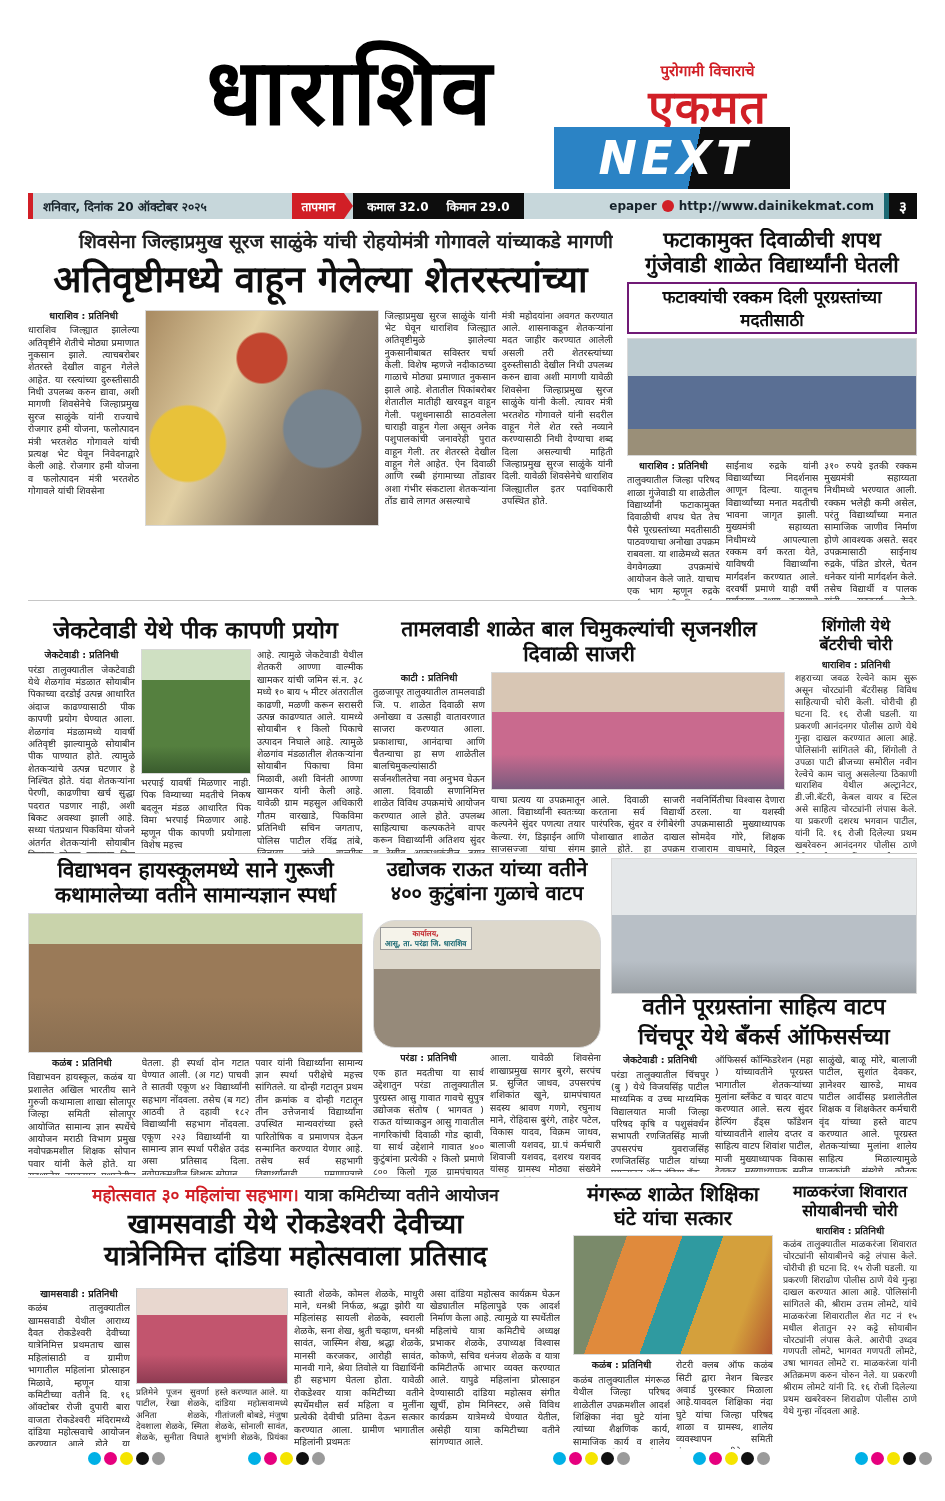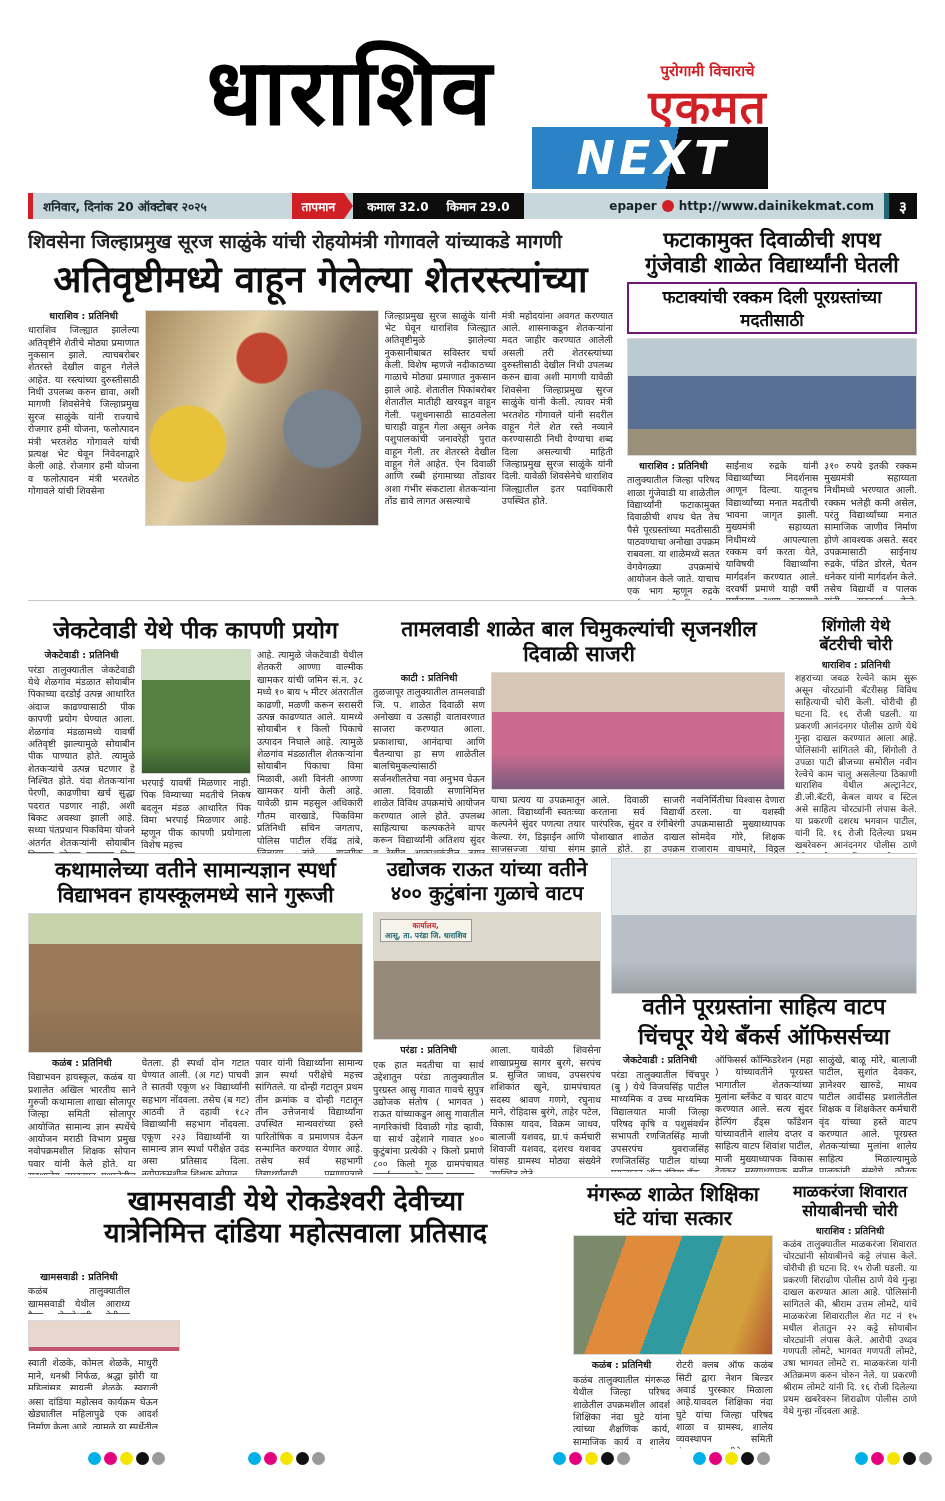--- a/index.html
+++ b/index.html
@@ -7,21 +7,21 @@
   .page { position:relative; width:945px; height:1501px; margin:0 auto; background:#ffffff; overflow:hidden; color:#1c1c1c; }
 
   
   .masthead { position:relative; height:193px; }
   .paper-title { position:absolute; left:150px; top:42px; width:400px; text-align:center;
     font-size:92px; font-weight:bold; color:#000000; line-height:1.1; letter-spacing:2px; }
   .tagline { position:absolute; left:610px; top:60px; width:195px; text-align:center;
     font-size:15px; font-weight:bold; color:#d11f26; }
   .brand { position:absolute; left:605px; top:74px; width:205px; text-align:center;
     font-size:46px; font-weight:bold; color:#d11f26; letter-spacing:1px; }
-  .next-logo { position:absolute; left:532px; top:127px; width:236px; height:62px;
+  .next-logo { position:absolute; left:554px; top:127px; width:236px; height:62px;
     background:linear-gradient(102deg,#2b83c5 59%,#0e0e0e 59%);
     display:flex; align-items:center; justify-content:center;
     color:#fff; font-weight:800; font-style:italic; font-size:46px; letter-spacing:4px;padding-left:6px; }
 
   
   .datebar { position:absolute; left:28px; top:193px; width:889px; height:26px;
     background:#c7d7db; display:flex; align-items:center; font-size:12px; font-weight:bold; }
   .datebar .redbar { width:5px; height:100%; background:#d11f26; }
   .datebar .date { margin-left:10px; color:#16222a; }
   .weather { display:flex; align-items:center; margin-left:auto; height:100%; }
@@ -32,21 +32,21 @@
   .rightgrp .epaper { font-size:12px; color:#16222a; }
   .epaper-dot { width:12px; height:12px; background:#d11f26; border-radius:50%; margin:0 5px; display:inline-block; }
   .rightgrp .url { font-size:12px; color:#16222a; margin-right:10px; }
   .tealbar { width:5px; height:100%; background:#1d6a74; }
   .pagenum { background:#0d0d0d; color:#fff; width:28px; height:100%; display:flex; align-items:center; justify-content:center; font-size:15px; }
 
   
   .content { position:absolute; left:28px; top:228px; width:889px; }
   .band { display:flex; overflow:hidden; }
   .band + .band { border-top:1px solid #c6c6c6; }
-  .kicker { text-align:left; font-size:19px; font-weight:bold; color:#222; }
+  .kicker { text-align:right; font-size:19px; font-weight:bold; color:#222; }
   .headline { text-align:center; font-weight:bold; color:#0f0f0f; line-height:1.18; }
   .dateline { text-align:center; font-weight:bold; font-size:9.5px; margin-bottom:2px; }
   .cols { display:flex; gap:6px; overflow:hidden; }
   .col { font-size:9.3px; line-height:1.33; text-align:justify; overflow:hidden; color:#1d1d1d; }
   .photo { border:1px solid #d8d8d8; overflow:hidden; position:relative; }
 
   
   .ph-meeting { background:
       radial-gradient(circle at 18% 62%, #e8c23a 0 16%, rgba(0,0,0,0) 17%),
       radial-gradient(circle at 76% 55%, #77848f 0 18%, rgba(0,0,0,0) 19%),
@@ -174,36 +174,36 @@
       <div style="width:122px; overflow:hidden;">
         <div class="headline" style="font-size:16px;">शिंगोली येथे</div>
         <div class="headline" style="font-size:16px;">बॅटरीची चोरी</div>
         <div class="dateline" style="margin-top:3px;">धाराशिव : प्रतिनिधी</div>
         <div class="col" style="width:100%; height:190px; font-size:9px;">शहराच्या जवळ रेल्वेने काम सुरू असून चोरट्यांनी बॅटरीसह विविध साहित्याची चोरी केली. चोरीची ही घटना दि. १६ रोजी घडली. या प्रकरणी आनंदनगर पोलीस ठाणे येथे गुन्हा दाखल करण्यात आला आहे. पोलिसांनी सांगितले की, शिंगोली ते उपळा पाटी ब्रीजच्या समोरील नवीन रेल्वेचे काम चालु असलेल्या ठिकाणी धाराशिव येथील अल्ट्रानेटर, डी.जी.बॅटरी, केबल वायर व स्टिल असे साहित्य चोरट्यांनी लंपास केले. या प्रकरणी दशरथ भगवान पाटील, यांनी दि. १६ रोजी दिलेल्या प्रथम खबरेवरुन आनंदनगर पोलीस ठाणे येथे अन्वये गुन्हा नोंदवला आहे.</div>
       </div>
     </div>
 
     <div class="band" style="height:324px; gap:10px; padding-top:4px;">
       <div style="width:335px; overflow:hidden;">
+        <div class="headline" style="font-size:21px;">विद्याभवन हायस्कूलमध्ये साने गुरूजी</div>
         <div class="headline" style="font-size:21px;">कथामालेच्या वतीने सामान्यज्ञान स्पर्धा</div>
-        <div class="headline" style="font-size:21px;">विद्याभवन हायस्कूलमध्ये साने गुरूजी</div>
         <div class="photo ph-exam" style="width:100%; height:140px; margin-top:5px;"></div>
         <div class="cols" style="margin-top:4px; height:118px;">
           <div class="col" style="width:33%;">
             <div class="dateline">कळंब : प्रतिनिधी</div>
             <span>विद्याभवन हायस्कूल, कळंब या प्रशालेत अखिल भारतीय साने गुरुजी कथामाला शाखा सोलापूर जिल्हा समिती सोलापूर आयोजित सामान्य ज्ञान स्पर्धेचे आयोजन मराठी विभाग प्रमुख नवोपक्रमशील शिक्षक सोपान पवार यांनी केले होते. या सहशालेय उपक्रमात प्रशालेतील विद्यार्थ्यांनी सहभाग</span>
           </div>
           <div class="col" style="width:33%;">घेतला. ही स्पर्धा दोन गटात घेण्यात आली. (अ गट) पाचवी ते सातवी एकूण ४२ विद्यार्थ्यांनी सहभाग नोंदवला. तसेच (ब गट) आठवी ते दहावी १८२ विद्यार्थ्यांनी सहभाग नोंदवला. एकूण २२३ विद्यार्थ्यांनी या सामान्य ज्ञान स्पर्धा परीक्षेत उदंड असा प्रतिसाद दिला. नवोपक्रमशील शिक्षक सोपान</div>
           <div class="col" style="width:33%;">पवार यांनी विद्यार्थ्यांना सामान्य ज्ञान स्पर्धा परीक्षेचे महत्त्व सांगितले. या दोन्ही गटातून प्रथम तीन क्रमांक व दोन्ही गटातून तीन उत्तेजनार्थ विद्यार्थ्यांना उपस्थित मान्यवरांच्या हस्ते पारितोषिक व प्रमाणपत्र देऊन सन्मानित करण्यात येणार आहे. तसेच सर्व सहभागी विद्यार्थ्यांनाही प्रमाणपत्राचे वितरण करण्यात येणार आहे.</div>
         </div>
       </div>
       <div style="width:228px; overflow:hidden;">
         <div class="headline" style="font-size:20px;">उद्योजक राऊत यांच्या वतीने</div>
         <div class="headline" style="font-size:20px;">४०० कुटुंबांना गुळाचे वाटप</div>
-        <div class="photo ph-gul" style="width:100%; height:128px; margin-top:7px;">
+        <div class="photo ph-gul" style="width:100%; height:128px; margin-top:15px;border-radius:22px;">
           <div class="photo-sign">
             <div class="l1">कार्यालय,</div>
             <div class="l2">आसू, ता. परंडा जि. धाराशिव</div>
           </div>
         </div>
         <div class="cols" style="margin-top:4px; height:130px;">
           <div class="col" style="width:50%;">
             <div class="dateline">परंडा : प्रतिनिधी</div>
             <span>एक हात मदतीचा या सार्थ उद्देशातुन परंडा तालुक्यातील पुरग्रस्त आसु गावात गावचे सुपुत्र उद्योजक संतोष ( भागवत ) राऊत यांच्याकडुन आसु गावातील नागरिकांची दिवाळी गोड व्हावी, या सार्थ उद्देशाने गावात ४०० कुटुंबांना प्रत्येकी २ किलो प्रमाणे ८०० किलो गूळ ग्रामपंचायत कार्यालयासमोर वाटप करण्यात</span>
           </div>
@@ -220,23 +220,27 @@
             <span>परंडा तालुक्यातील चिंचपुर (बु ) येथे विजयसिंह पाटील माध्यमिक व उच्च माध्यमिक विद्यालयात माजी जिल्हा परिषद कृषि व पशुसंवर्धन सभापती रणजितसिंह माजी उपसरपंच युवराजसिंह रणजितसिंह पाटील यांच्या प्रयत्नातून ऑल इंडिया बँक</span>
           </div>
           <div class="col" style="width:33%;">ऑफिसर्स कॉन्फिडरेशन (महा ) यांच्यावतीने पूरग्रस्त भागातील शेतकऱ्यांच्या मुलांना ब्लँकेट व चादर वाटप करण्यात आले. सत्य सुंदर हेल्पिंग हँड्स फाँडेशन यांच्यावतीने शालेय दप्तर व साहित्य वाटप शिवांश पाटील, माजी मुख्याध्यापक विकास देवकर, मुख्याध्यापक सुनील पवार, हनुमंत</div>
           <div class="col" style="width:33%;">साळुंखे, बाळू मोरे, बालाजी पाटील, सुशांत देवकर, ज्ञानेश्वर खारुडे, माधव पाटील आदींसह प्रशालेतील शिक्षक व शिक्षकेतर कर्मचारी वृंद यांच्या हस्ते वाटप करण्यात आले. पूरग्रस्त शेतकऱ्यांच्या मुलांना शालेय साहित्य मिळाल्यामुळे पालकांनी संस्थेचे कौतुक करुन आभार मानले.</div>
         </div>
       </div>
     </div>
 
     <div class="band" style="height:272px; gap:10px; padding-top:5px;">
       <div style="width:535px; overflow:hidden;">
+        <div style="text-align:center; font-size:17px; font-weight:bold;">
+          <span class="red-kick">महोत्सवात ३० महिलांचा सहभाग।</span>
+          <span class="blk-kick">यात्रा कमिटीच्या वतीने आयोजन</span>
+        </div>
         <div class="headline" style="font-size:27px; margin-top:2px;">खामसवाडी येथे रोकडेश्वरी देवीच्या</div>
         <div class="headline" style="font-size:27px;">यात्रेनिमित्त दांडिया महोत्सवाला प्रतिसाद</div>
-        <div class="cols" style="margin-top:22px; height:158px;flex-direction:column;">
+        <div class="cols" style="margin-top:16px; height:158px;">
           <div class="col" style="width:102px;">
             <div class="dateline">खामसवाडी : प्रतिनिधी</div>
             <span>कळंब तालुक्यातील खामसवाडी येथील आराध्य दैवत रोकडेश्वरी देवीच्या यात्रेनिमित्त प्रथमताच खास महिलांसाठी व ग्रामीण भागातील महिलांना प्रोत्साहन मिळावे, म्हणून यात्रा कमिटीच्या वतीने दि. १६ ऑक्टोबर रोजी दुपारी बारा वाजता रोकडेश्वरी मंदिरामध्ये दांडिया महोत्सवाचे आयोजन करण्यात आले होते. या महोत्सवाला मोठा प्रतिसाद मिळाला. या कार्यक्रमाचे उद्घाटन व राजमाता जिजाऊ यांच्या</span>
           </div>
           <div style="width:152px; overflow:hidden;">
             <div class="photo ph-dandiya" style="width:100%; height:96px;"></div>
             <div class="cols" style="margin-top:3px; height:56px;">
               <div class="col" style="width:50%; font-size:8.6px;">प्रतिमेने पूजन सुवर्णा पाटील, रेखा शेळके, अनिता शेळके, देवशाला शेळके, स्मिता शेळके, सुनीता विधाते या महिलांच्या</div>
               <div class="col" style="width:50%; font-size:8.6px;">हस्ते करण्यात आले. या दांडिया महोत्सवामध्ये गीतांजली बोबडे, मंजुषा शेळके, सोनाली सावंत, शुभांगी शेळके, प्रियंका तिवोले,</div>
             </div>

